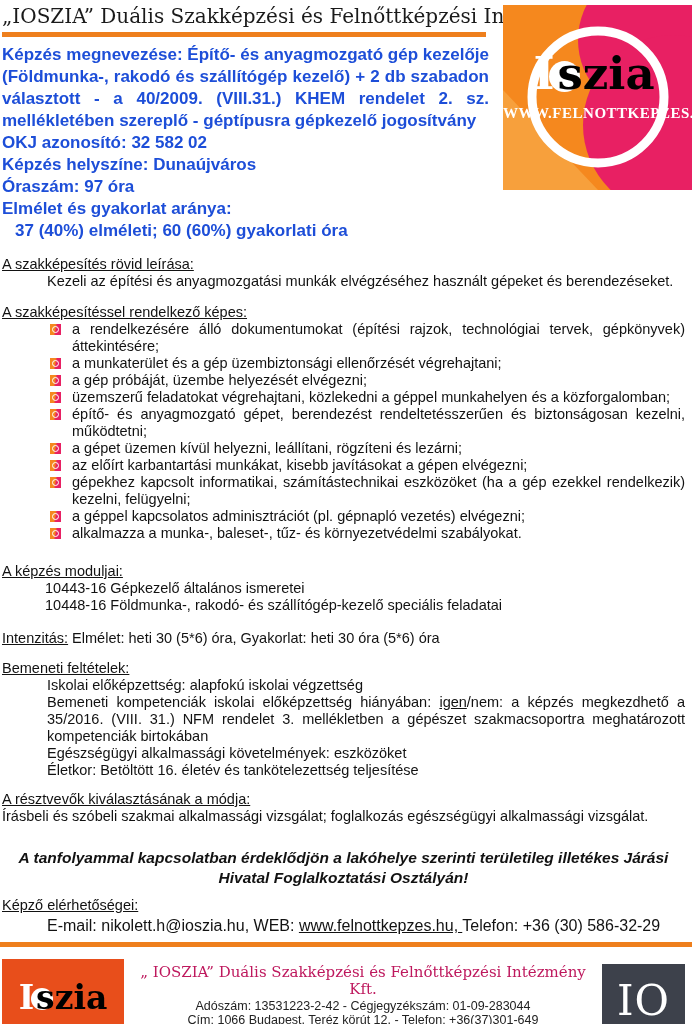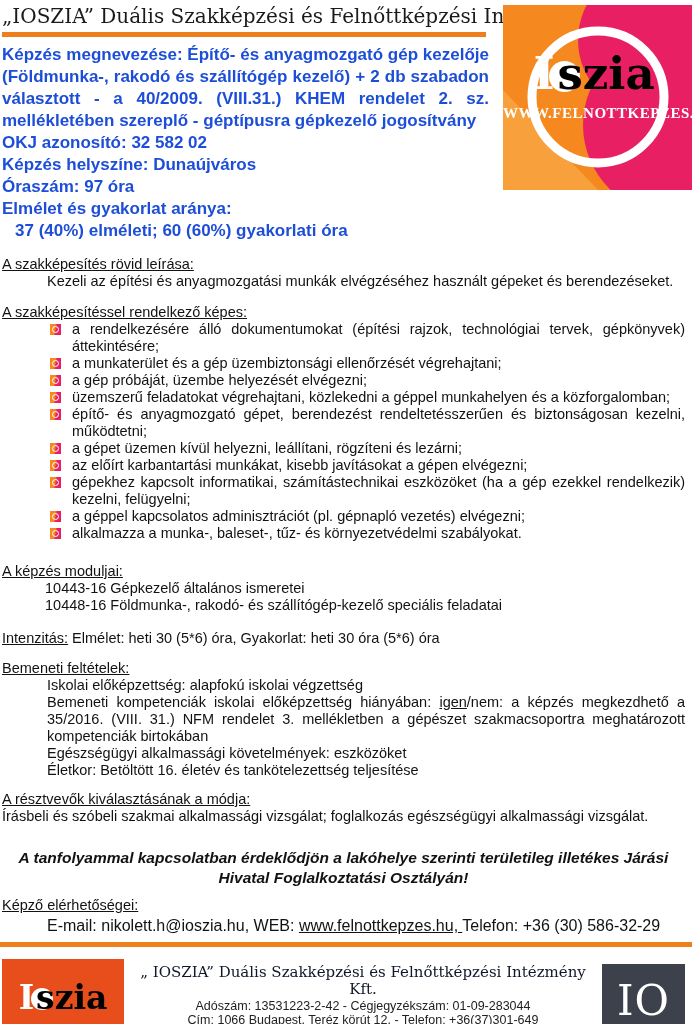--- a/index.html
+++ b/index.html
@@ -61,21 +61,21 @@
   .rule-bottom { width:692px; height:5px; background:#EE7F1D; margin:7px 0 0 -2px; }
   .footer { display:flex; margin-top:9px; align-items:flex-start; }
   .f-logo-left { width:122px; height:76px; background:#E84E1B; margin-top:3px; flex:none;
                  display:flex; align-items:center; justify-content:center;
                  font-family:"DejaVu Serif", serif; font-weight:bold; font-size:33px; white-space:nowrap; }
   .fl-i { color:#fff; }
   .fl-dot { display:inline-block; width:22px; height:22px; background:#fff; border-radius:50%;
             margin:0 -17px 0 -3px; position:relative; top:2px; }
   .fl-szia { color:#000; position:relative; z-index:1; }
   .f-center { flex:1; text-align:center; padding:8px 6px 0 6px; }
-  .f-company { font-family:"DejaVu Serif", serif; font-size:15px; line-height:17px; color:#0f172a; margin-bottom:2px; }
+  .f-company { font-family:"DejaVu Serif", serif; font-size:15px; line-height:17px; color:#be185d; margin-bottom:2px; }
   .f-line { font-size:12.5px; line-height:13.5px; color:#222; }
   .f-logo-right { width:83px; height:73px; background:#3D414B; margin-top:8px; flex:none;
                   display:flex; align-items:center; justify-content:center;
                   font-family:"DejaVu Serif", serif; font-size:42px; color:#fff; letter-spacing:1px; }
 </style>
 </head>
 <body>
 
 <div class="page">
 

